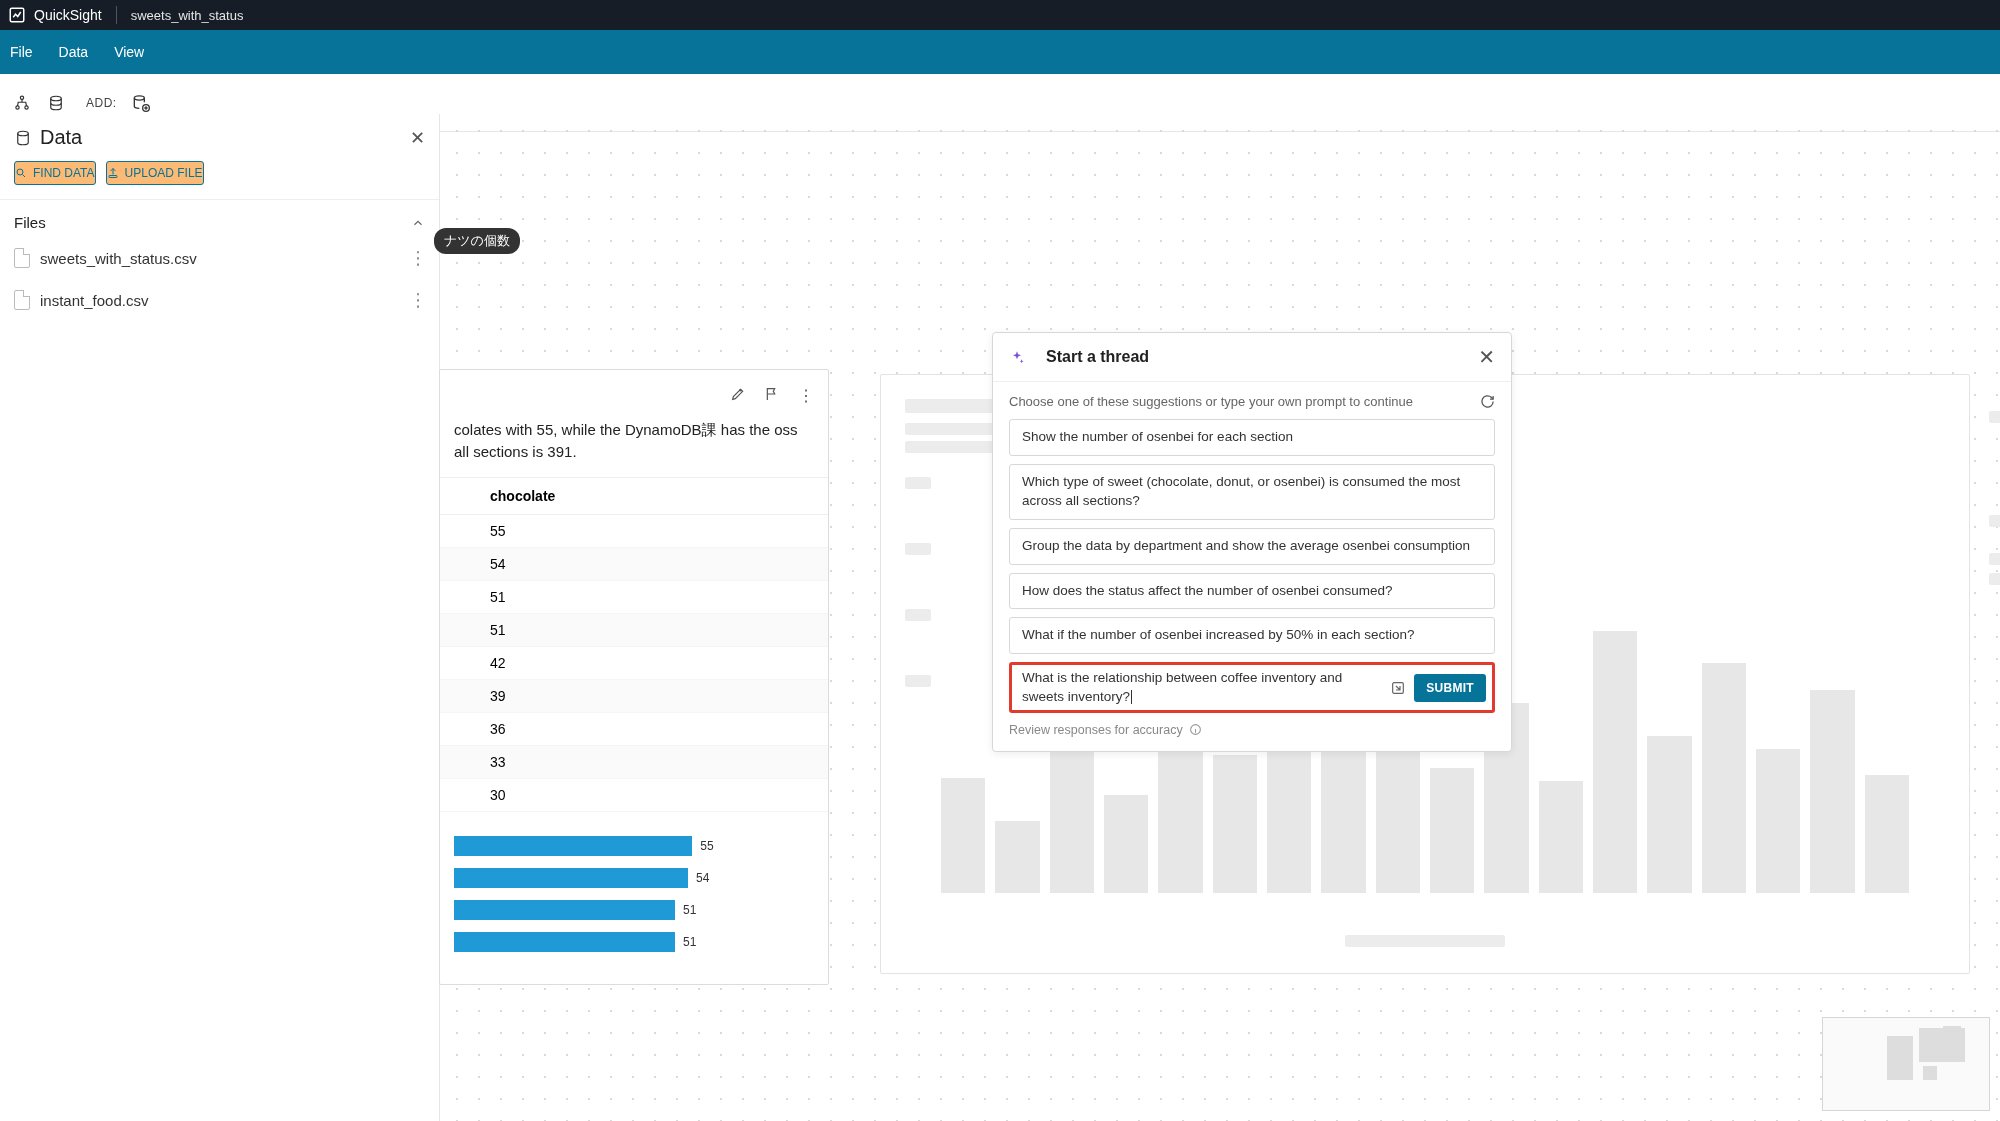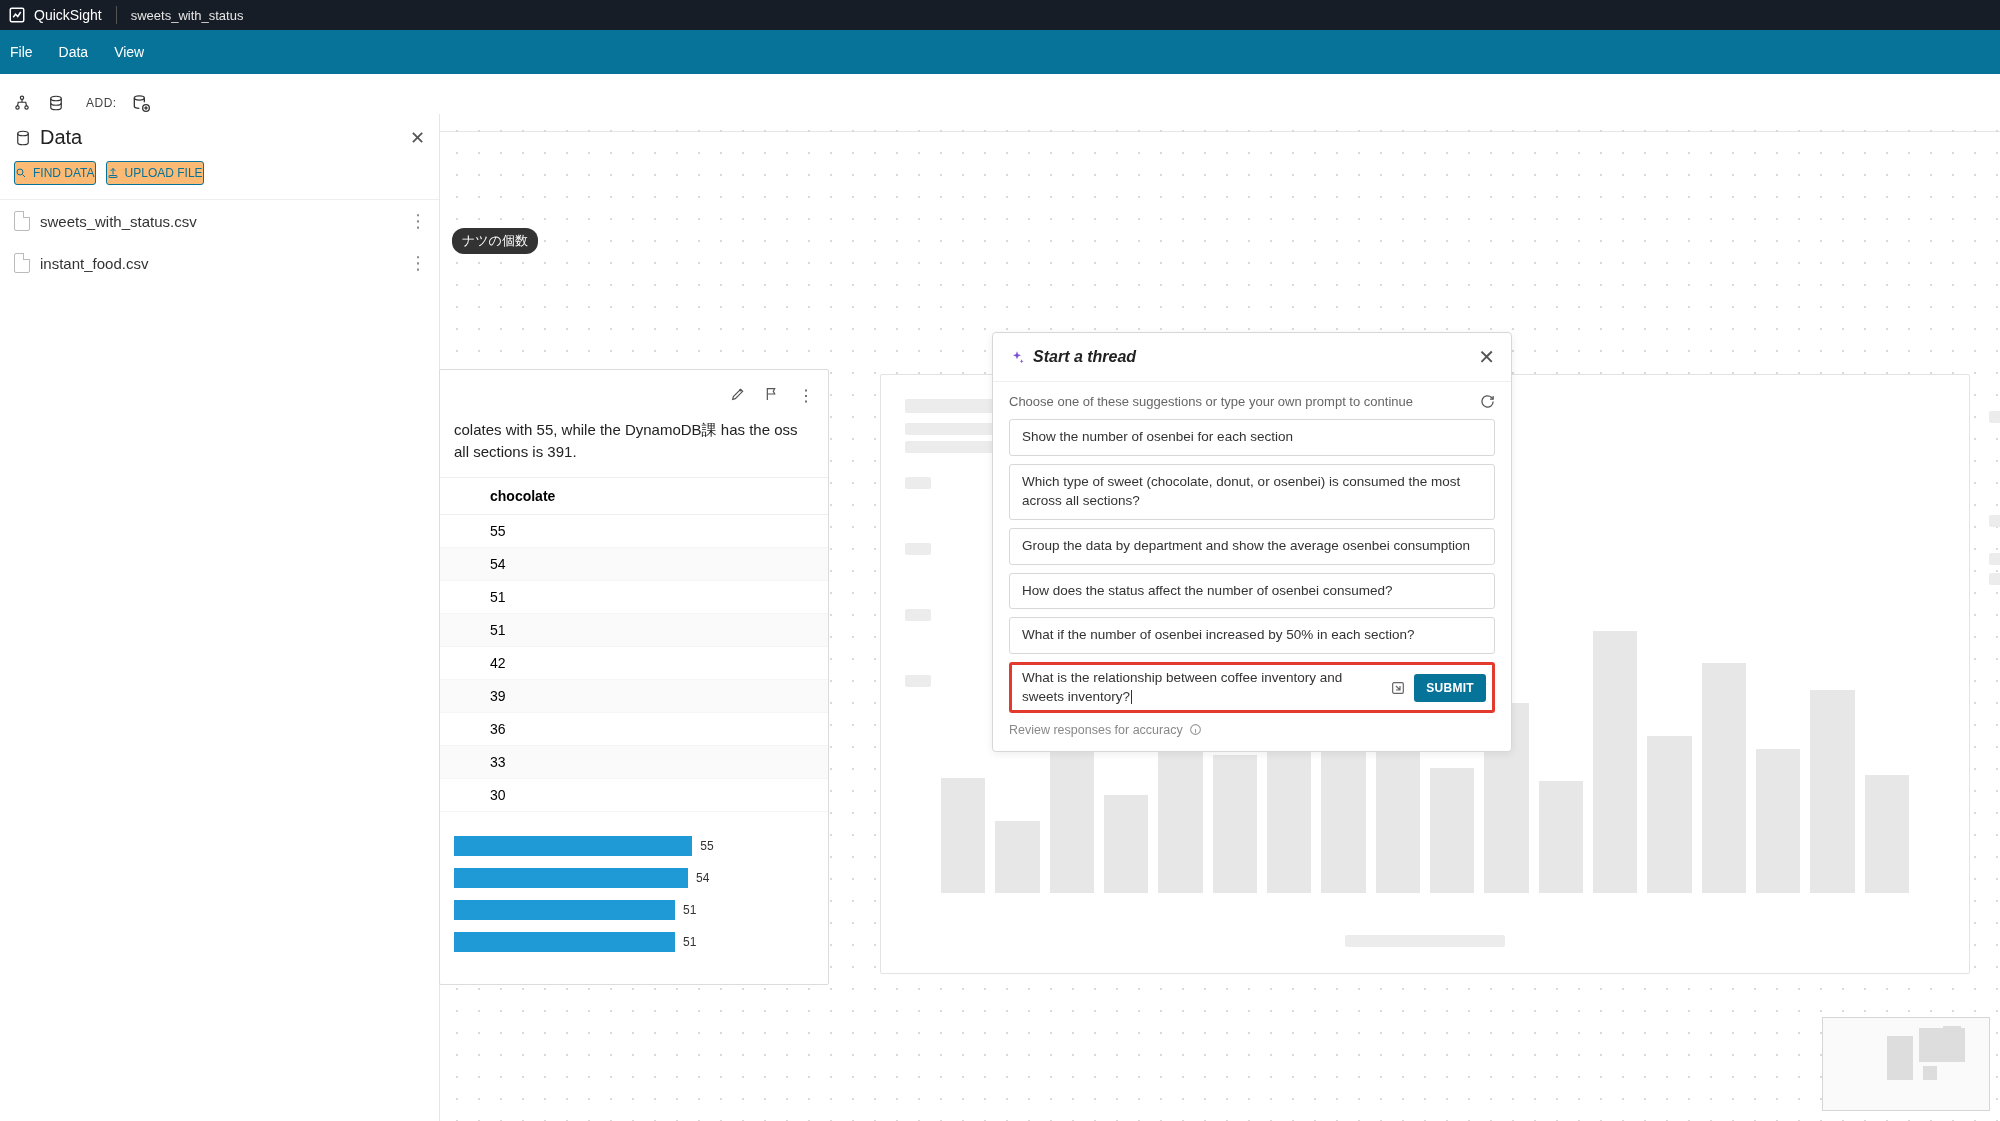--- a/index.html
+++ b/index.html
@@ -58,21 +58,21 @@
 
 
 .placeholder-card { position: absolute; left: 440px; top: 260px; width: 1090px; height: 600px; background: #fff; border: 1px solid #e3e3e3; border-radius: 2px; padding: 24px; z-index: 2; }
 .ph-line { background: #ececec; border-radius: 2px; }
 .ph-bars-area { position: absolute; left: 60px; right: 60px; bottom: 80px; top: 190px; display: flex; align-items: flex-end; gap: 10px; }
 .ph-bar { background: #e7e7e7; flex: 1; }
 
 
 .modal { position: absolute; left: 552px; top: 218px; width: 520px; background: #fff; border: 1px solid #d8d8d8; border-radius: 4px; box-shadow: 0 2px 8px rgba(0,0,0,.07); z-index: 10; }
 .modal .mhdr { display: flex; justify-content: space-between; align-items: center; padding: 12px 16px; border-bottom: 1px solid #eee; }
-.modal .mhdr .mtitle { display: flex; align-items: flex-end; gap: 8px; font-size: 16px; font-weight: 600; color: #222; font-style: italic; }
+.modal .mhdr .mtitle { display: flex; align-items: flex-end; gap: 21px; font-size: 16px; font-weight: 600; color: #222; }
 .modal .mhdr .mclose { font-size: 20px; color: #555; cursor: pointer; }
 .modal .mbody { padding: 12px 16px 14px; }
 .modal .instr { display: flex; justify-content: space-between; align-items: center; font-size: 13px; color: #666; margin-bottom: 10px; }
 .modal .instr .refresh { cursor: pointer; color: #555; }
 .sugg { border: 1px solid #d8d8d8; border-radius: 3px; padding: 8px 12px; font-size: 13.5px; color: #333; margin-bottom: 8px; cursor: pointer; line-height: 1.4; }
 .prompt-row { border: 3px solid #e23b2e; border-radius: 3px; padding: 4px 6px 4px 10px; display: flex; align-items: center; gap: 8px; margin-top: 2px; }
 .prompt-row .ptext { flex: 1; font-size: 13.5px; color: #333; line-height: 1.35; position: relative; }
 .prompt-row .ptext::after { content: ""; display: inline-block; width: 1px; height: 14px; background: #333; margin-left: 1px; vertical-align: middle; animation: blink 1s step-end infinite; }
 @keyframes blink { 50% { opacity: 0; } }
 .prompt-row .expand-ico { width: 16px; height: 16px; color: #666; cursor: pointer; }
@@ -154,37 +154,45 @@
       <span>FIND DATA</span>
     </button>
     <button class="pill">
       <svg width="12" height="12" viewBox="0 0 24 24" fill="none" stroke="#077398" stroke-width="2">
           <path d="M12 3v12M7 8l5-5 5 5"></path>
           <rect x="4" y="17" width="16" height="4" rx="1"></rect>
         </svg>
       <span>UPLOAD FILE</span>
     </button>
   </div>
+  <div class="section-hdr">
+    <span>Files</span>
+    <span class="chev">
+      <svg width="14" height="14" viewBox="0 0 24 24" fill="none" stroke="#666" stroke-width="2">
+          <path d="M6 15l6-6 6 6"></path>
+        </svg>
+    </span>
+  </div>
   <div class="file-row">
     <div class="left">
         <span class="file-ico"></span>
         <span>sweets_with_status.csv</span>
       </div>
     <span class="dots">⋮</span>
   </div>
   <div class="file-row">
     <div class="left">
         <span class="file-ico"></span>
         <span>instant_food.csv</span>
       </div>
     <span class="dots">⋮</span>
   </div>
 </div>
 
-<div class="tooltip-chip" style="left:452px">ナツの個数</div>
+<div class="tooltip-chip" style="left:434px">ナツの個数</div>
 
 <div class="canvas">
 
   <div class="visual-card">
     <div class="card-tools">
       <span>
           <svg width="16" height="16" viewBox="0 0 24 24" fill="none" stroke="#555" stroke-width="1.8">
             <path d="M4 20l4-1 11-11-3-3L5 16l-1 4zM14 5l3 3"></path>
           </svg>
         </span>

